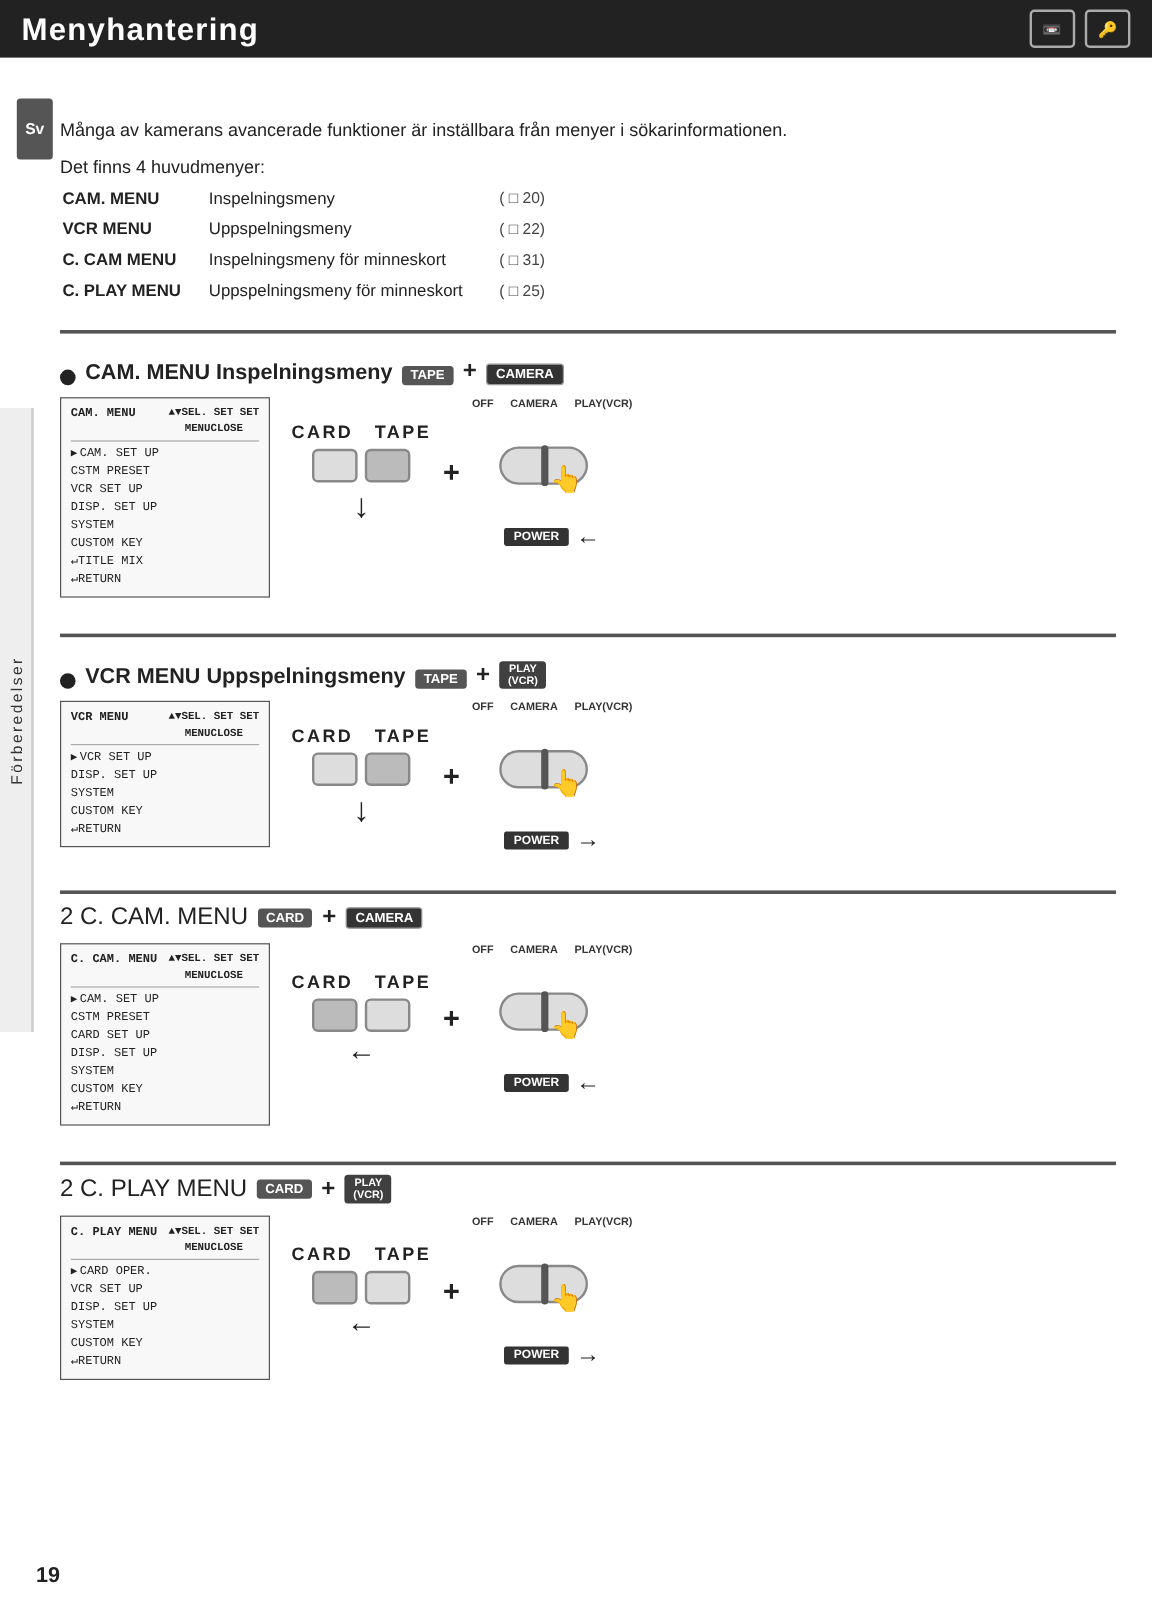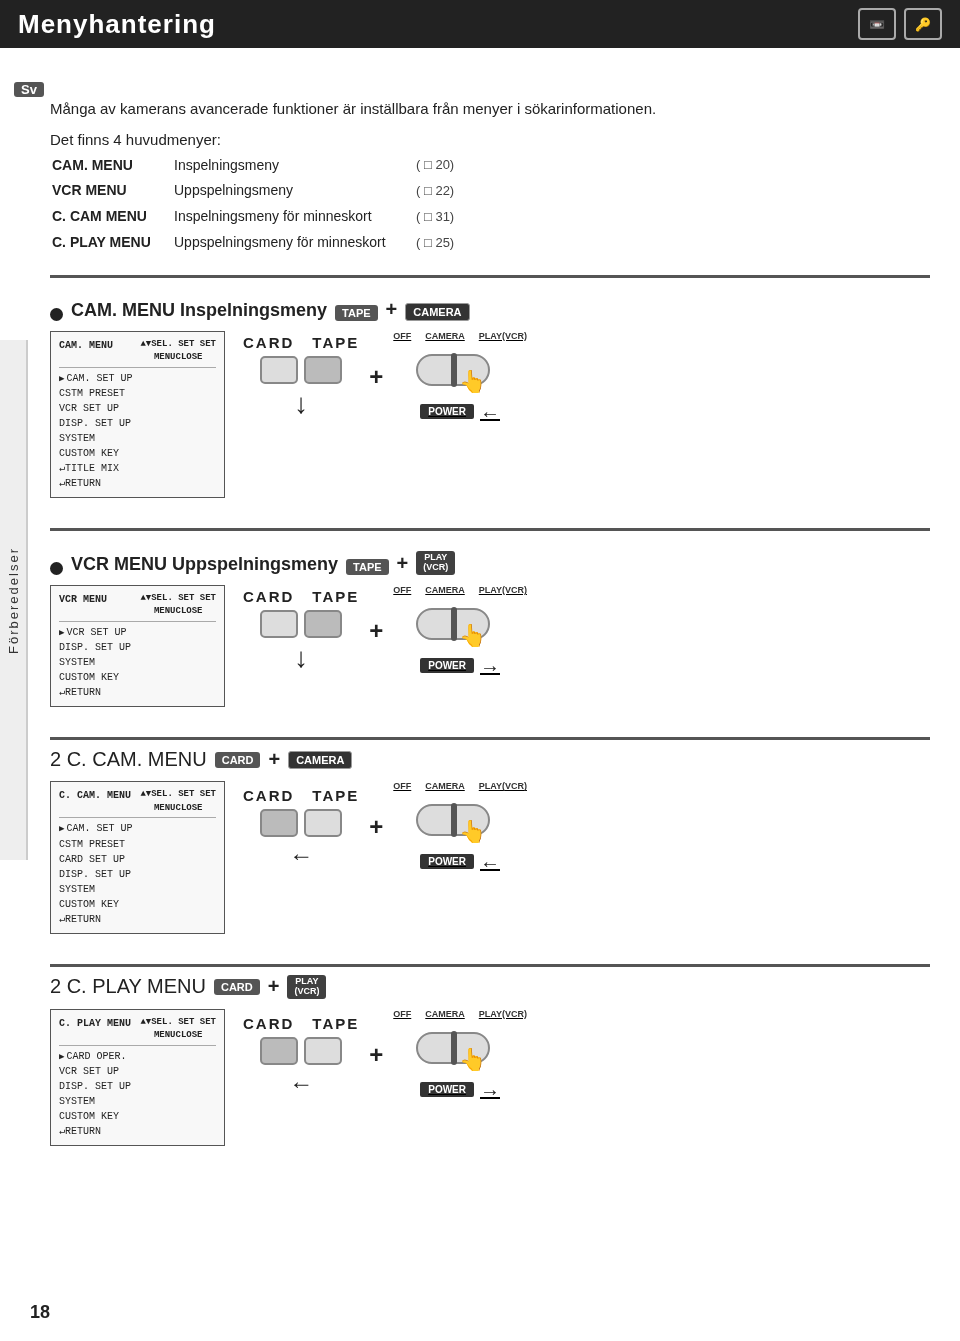--- a/index.html
+++ b/index.html
@@ -59,21 +59,21 @@
     }
 
     
     .lang-badge {
       position: absolute;
       left: 14px; top: 82px;
       background: #555;
       color: #fff;
       font-size: 13px;
       font-weight: bold;
-      padding: 0 7px;
+      padding: 18px 7px;
       border-radius: 3px;
     }
 
     
     .main-content {
       padding: 12px 30px 20px 50px;
       margin-top: 38px;
     }
 
     .intro-text {
@@ -216,23 +216,22 @@
     }
     .arrow-left {
       font-size: 24px; color: #222;
     }
 
     
     .power-diagram {
       display: flex;
       flex-direction: column;
       align-items: center;
-      gap: 2px;
+      gap: 20px;
       flex-shrink: 0;
-      text-decoration: underline;
     }
     .power-label-row {
       font-size: 9px;
       font-weight: bold;
       color: #333;
       display: flex;
       gap: 14px;
       align-items: flex-end;
     }
 
@@ -576,13 +575,13 @@
             <span style="font-size:10px;font-weight:bold;background:#333;color:#fff;padding:2px 8px;border-radius:2px;">POWER</span>
             <span style="font-size:20px;color:#222;margin-left:6px;">→</span>
           </div>
         </div>
       </div>
     </div>
   </div>
 
 </div>
 
-<div class="page-number">18</div>
+<div class="page-number">19</div>
 
 </body></html>

